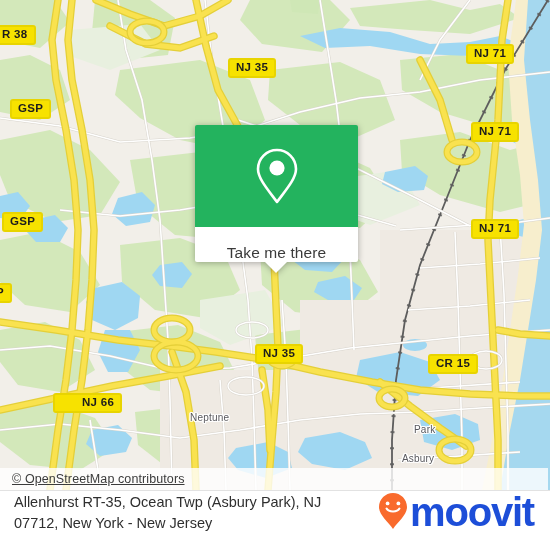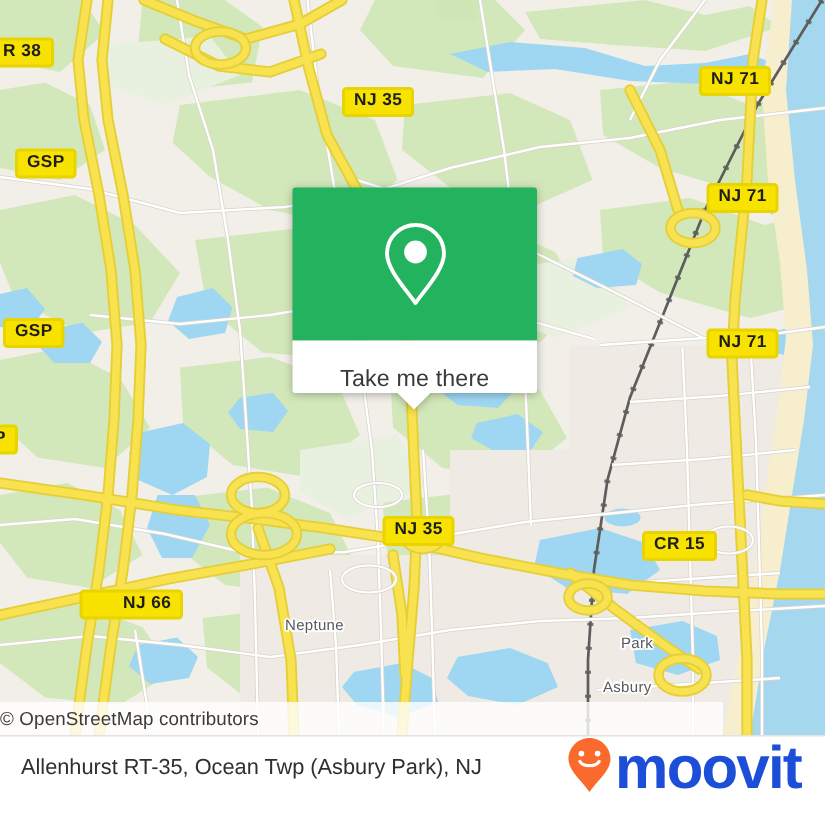--- a/index.html
+++ b/index.html
@@ -24,28 +24,30 @@
     width: 550px; height: 490px;
     background: #fef9c3;
     overflow: hidden;
   }
   #map svg { display: block; }
 
   
   #attribution {
     position: absolute;
     left: 0; bottom: 0;
-    width: 482px;
+    width: 548px;
     height: 22px;
     background: rgba(255,255,255,0.80);
     color: #3b3b3b;
     font-size: 12.5px;
     line-height: 22px;
+    padding-left: 12px;
     letter-spacing: 0.1px;
     white-space: nowrap;
+    text-decoration: underline;
   }
 
   
   #popup {
     position: absolute;
     left: 195px; top: 125px;
     width: 163px;
     filter: drop-shadow(0 1px 3px rgba(0,0,0,0.30));
   }
   #popup-green {
@@ -374,20 +376,21 @@
     </div>
     <div id="popup-white">
       <span id="popup-label">Take me there</span>
     </div>
     <div id="popup-tail"></div>
   </div>
 
   <div id="footer">
     <div id="footer-text">
       <div>Allenhurst RT-35, Ocean Twp (Asbury Park), NJ</div>
+      <div>07712, New York - New Jersey</div>
     </div>
     <div id="logo">
       <span>
         <svg width="30" height="38" viewBox="0 0 30 38" aria-hidden="true">
           <path d="M15,1 C7.3,1 1,7.3 1,15 C1,23 10,29.5 15,37 C20,29.5 29,23 29,15 C29,7.3 22.7,1 15,1 Z" fill="#f96a2c"></path>
           <circle cx="9.6" cy="11.4" r="1.9" fill="#ffffff"></circle>
           <circle cx="20.4" cy="11.4" r="1.9" fill="#ffffff"></circle>
           <path d="M8.6,16.6 C10.6,20.4 19.4,20.4 21.4,16.6" fill="none" stroke="#ffffff" stroke-width="2.1" stroke-linecap="round"></path>
         </svg>
       </span>

